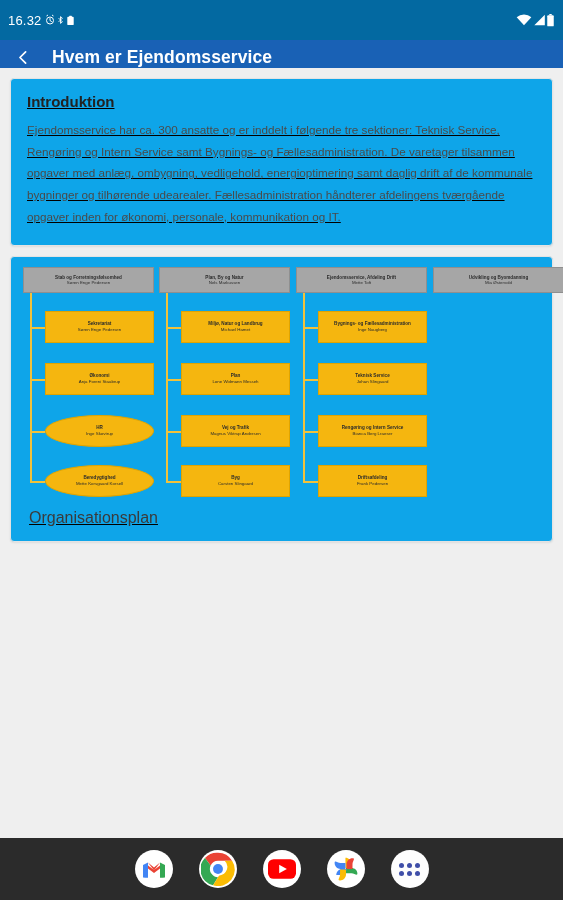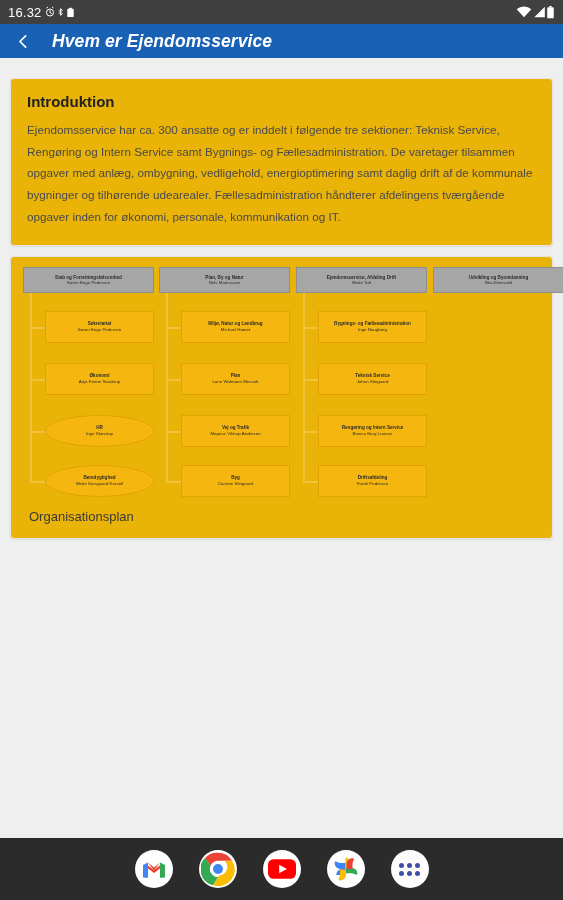--- a/index.html
+++ b/index.html
@@ -6,58 +6,59 @@
   html, body {
     width: 563px; height: 900px;
     font-family: "Liberation Sans", sans-serif;
     background: #efefef;
     overflow: hidden;
   }
   .screen { position: relative; width: 563px; height: 900px; background: #efefef; }
 
   
   .statusbar {
-    height: 24px; background: #404040; color: #fff;
+    height: 40px; background: #0369a1; color: #fff;
     display: flex; align-items: center; padding: 0 8px; 
     font-size: 12.5px; letter-spacing: .2px;
   }
   .statusbar .clock { font-size: 13px; font-weight: 400; margin-right: 2px; }
   .statusbar .spacer { flex: 1; }
   .sb-icon { display: inline-flex; align-items: center; }
 
   
   .appbar {
     height: 30px; background: #1961b5; color: #fff;
-    display: flex; align-items: center; padding: 17px 10px; gap: 16px; font-style: italic;
+    display: flex; align-items: center; padding: 17px 10px; gap: 16px;
   }
   .back-btn {
     width: 26px; height: 26px; display: flex; align-items: center; justify-content: center;
     cursor: pointer;
   }
   .appbar-title { font-size: 17.5px; font-weight: bold; letter-spacing: .1px; }
 
   
   .content {
     position: absolute; top: 68px; left: 0; right: 0; bottom: 62px;
     background: #efefef; overflow: hidden; padding: 10px;
   }
   .card {
-    background: #eab308; border: 1px solid #e3e3e3; border-radius: 4px;
+    background: #0ea5e9; border: 1px solid #e3e3e3; border-radius: 4px;
     box-shadow: 0 1px 2px rgba(0,0,0,.08);
+    text-decoration: underline;
   }
   .card-intro { padding: 14px 16px 18px 16px; }
   .intro-title { font-size: 15px; font-weight: bold; color: #222; margin-bottom: 9px; }
   .intro-p {
     font-size: 11.7px; line-height: 1.85; color: #4a4a4a; margin-bottom: 15px;
     text-align: left;
   }
   .intro-p:last-child { margin-bottom: 0; }
 
   .card-org { margin-top: 10px; padding: 10px 8px 6px 8px; }
-  .org-caption { font-size: 13px; color: #3a3a3a; padding: 10px 4px 8px 10px; }
+  .org-caption { font-size: 16px; color: #3a3a3a; padding: 10px 4px 8px 10px; }
 
   
   .org { position: relative; width: 100%; height: 232px; }
   .col { position: absolute; top: 0; width: 131px; height: 232px; }
   .col-1 { left: 4px; }   .col-2 { left: 140px; }
   .col-3 { left: 277px; } .col-4 { left: 414px; }
 
   .head-box {
     position: absolute; top: 0; left: 0; width: 131px; height: 26px;
     background: #a6a6a6; border: 1px solid #8f8f8f;

